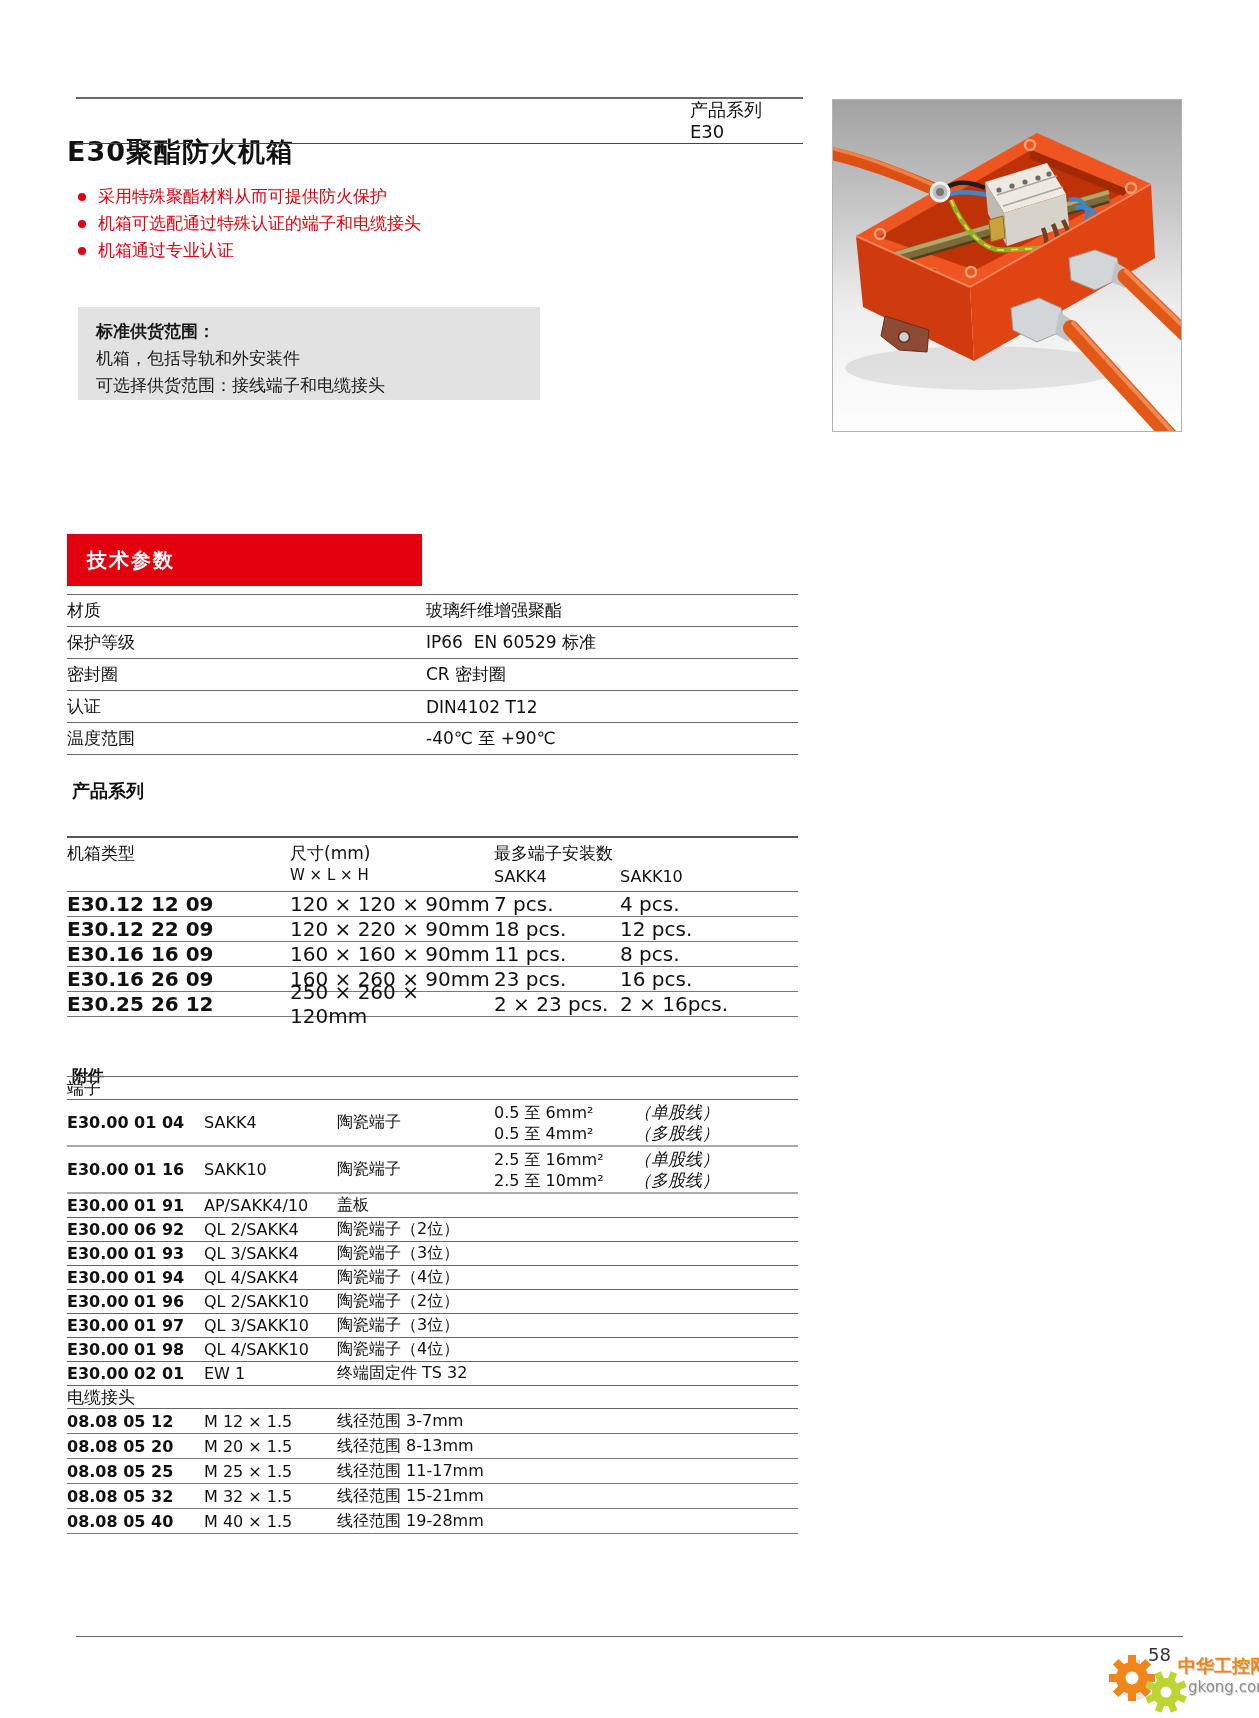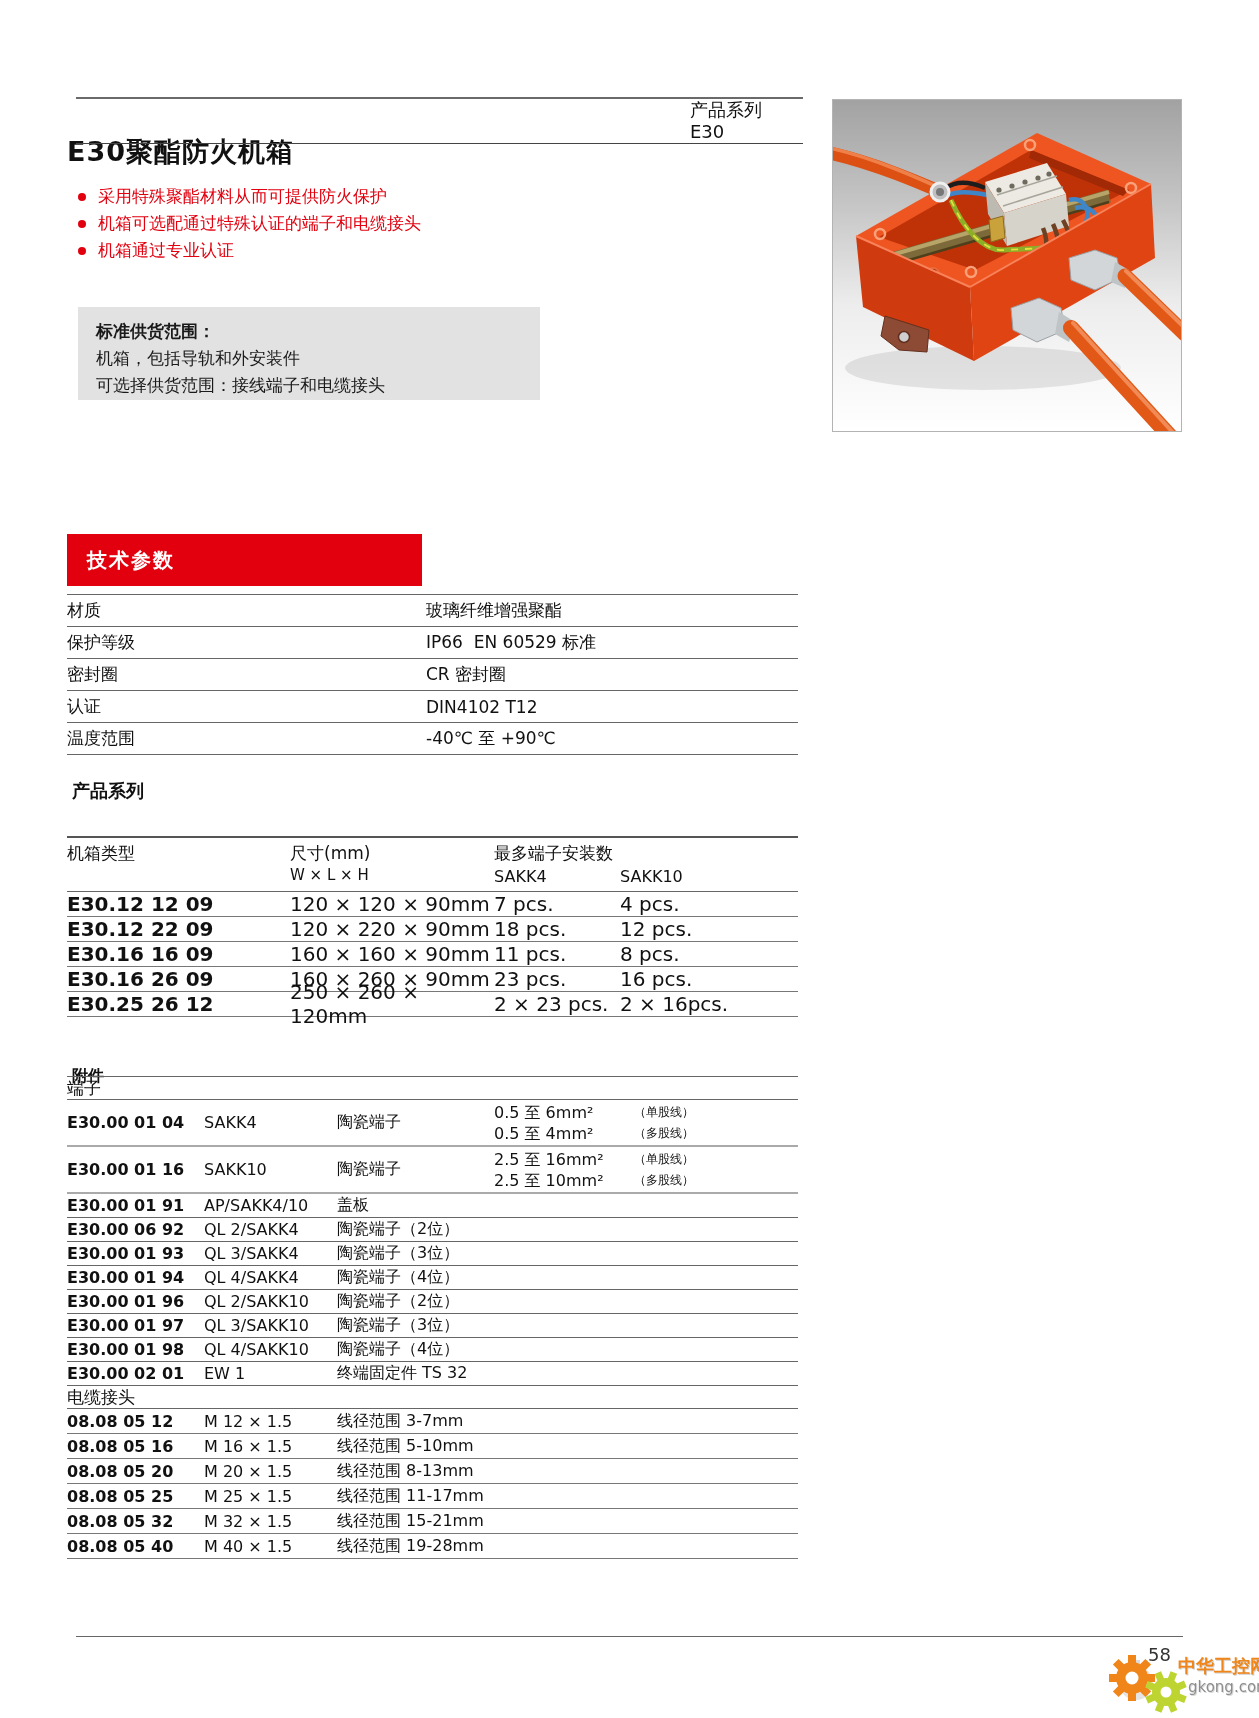--- a/index.html
+++ b/index.html
@@ -48,21 +48,21 @@
   .st-row .c4{flex:1;}
   
   .acc-title{left:72px;top:1066px;font-size:16px;font-weight:bold;}
   .acc-table{left:67px;top:1076px;width:731px;border-top:1px solid #666;}
   .sub-row{display:flex;align-items:center;height:22px;border-bottom:1px solid #666;font-size:17px;}
   .acc-dbl{display:flex;align-items:center;height:45px;border-bottom:2px solid #aaa;font-size:16px;}
   .acc-dbl .code{width:137px;font-weight:bold;font-size:16px;}
   .acc-dbl .model{width:133px;}
   .acc-dbl .desc{width:157px;}
   .acc-dbl .spec{width:140px;line-height:21px;}
-  .acc-dbl .note{flex:1;line-height:21px;font-size:12px;}
+  .acc-dbl .note{flex:1;line-height:21px;font-size:17px;font-style:italic;}
   .acc-row{display:flex;align-items:center;height:23px;border-bottom:1px solid #666;font-size:16px;}
   .acc-row .code{width:137px;font-weight:bold;}
   .acc-row .model{width:133px;}
   .acc-row .desc{flex:1;}
   .gl-row{display:flex;align-items:center;height:24px;border-bottom:1px solid #777;font-size:16px;justify-content:space-between;}
   .gl-row .code{width:137px;font-weight:bold;}
   .gl-row .model{width:133px;}
   .gl-row .desc{flex:1;}
   
   .foot-rule{left:76px;top:1636px;width:1107px;height:1px;background:#666;}
@@ -317,25 +317,20 @@
       <span class="model">EW 1</span>
       <span class="desc">终端固定件 TS 32</span>
     </div>
     <div class="sub-row">
       <span>电缆接头</span>
     </div>
     <div class="gl-row">
       <span class="code">08.08 05 12</span>
       <span class="model">M 12 × 1.5</span>
       <span class="desc">线径范围 3-7mm</span>
-    </div>
-    <div class="gl-row">
-      <span class="code">08.08 05 16</span>
-      <span class="model">M 16 × 1.5</span>
-      <span class="desc">线径范围 5-10mm</span>
     </div>
     <div class="gl-row">
       <span class="code">08.08 05 20</span>
       <span class="model">M 20 × 1.5</span>
       <span class="desc">线径范围 8-13mm</span>
     </div>
     <div class="gl-row">
       <span class="code">08.08 05 25</span>
       <span class="model">M 25 × 1.5</span>
       <span class="desc">线径范围 11-17mm</span>

